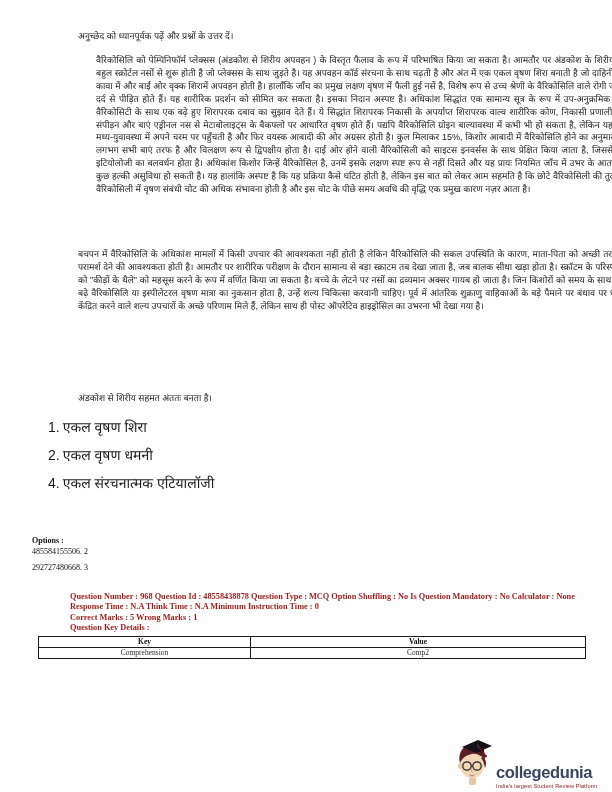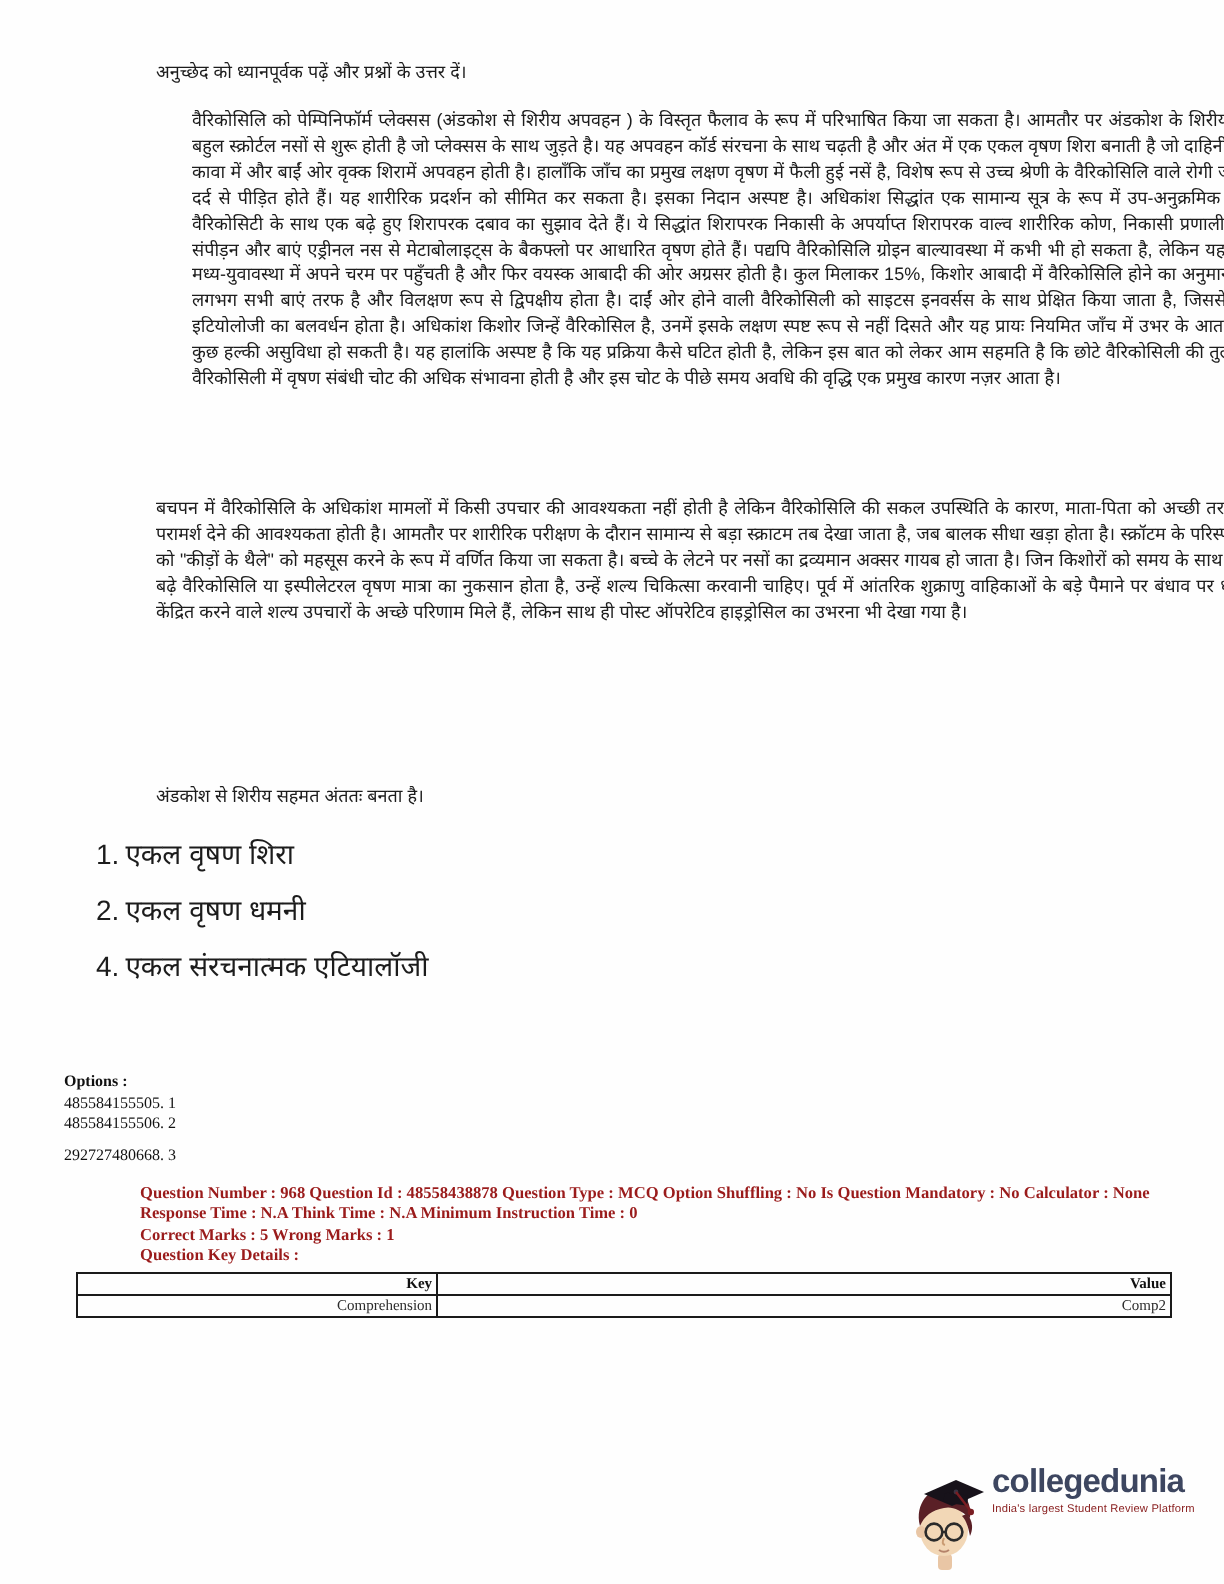--- a/index.html
+++ b/index.html
@@ -27,28 +27,28 @@
     font-family:"Liberation Serif", serif;font-weight:bold;font-size:8.3px;line-height:10.3px;
     color:#9a1b1b;
     margin-left:32px;
   }
   .kv-table{
     position:absolute;left:38px;top:636px;width:548px;
     border-collapse:collapse;table-layout:fixed;
     font-family:"Liberation Serif", serif;font-size:7.5px;color:#2b2b2b;
   }
   .kv-table td,.kv-table th{
-    border:1px solid #1a1a1a;padding:0 2px;height:10px;text-align:right;vertical-align:top;
+    border:1px solid #1a1a1a;padding:0 18px;height:10px;text-align:center;vertical-align:top;
     font-weight:normal;line-height:9px;overflow:hidden;white-space:nowrap;
   }
   .kv-table th{font-weight:bold;color:#111;}
   .kv-col1{width:32%;}
   .logo{
     position:absolute;right:10px;top:733px;width:150px;height:56px;
-    display:flex;align-items:flex-start;
+    display:flex;align-items:flex-end;
   }
   .logo-mascot{width:42px;height:56px;flex:0 0 auto;}
   .logo-textwrap{margin-left:2px;}
   .logo-name{
     font-family:"Liberation Sans", sans-serif;font-weight:bold;font-size:16.5px;
     color:#3d4660;letter-spacing:-0.4px;line-height:17px;
   }
   .logo-tagline{
     font-family:"Liberation Sans", sans-serif;font-size:5.6px;color:#8b2222;
     margin-top:2px;letter-spacing:0.1px;
@@ -68,21 +68,20 @@
   <div class="hindi question-stem">अंडकोश से शिरीय सहमत अंततः बनता है।</div>
 
   <div class="choices">
     <div class="choice"><span class="num">1.</span><span>एकल वृषण शिरा</span></div>
     <div class="choice"><span class="num">2.</span><span>एकल वृषण धमनी</span></div>
     <div class="choice"><span class="num">4.</span><span>एकल संरचनात्मक एटियालॉजी</span></div>
   </div>
 
   <div class="options-block">
     <div class="options-label">Options :</div>
-    <div>485584155505. 1</div>
     <div>485584155506. 2</div>
     <div class="opt-gap"></div>
     <div>292727480668. 3</div>
   </div>
 
   <div class="meta-block">
     <div>Question Number : 968 Question Id : 48558438878 Question Type : MCQ Option Shuffling : No Is Question Mandatory : No Calculator : None</div>
     <div>Response Time : N.A Think Time : N.A Minimum Instruction Time : 0</div>
     <div>Correct Marks : 5 Wrong Marks : 1</div>
     <div>Question Key Details :</div>

